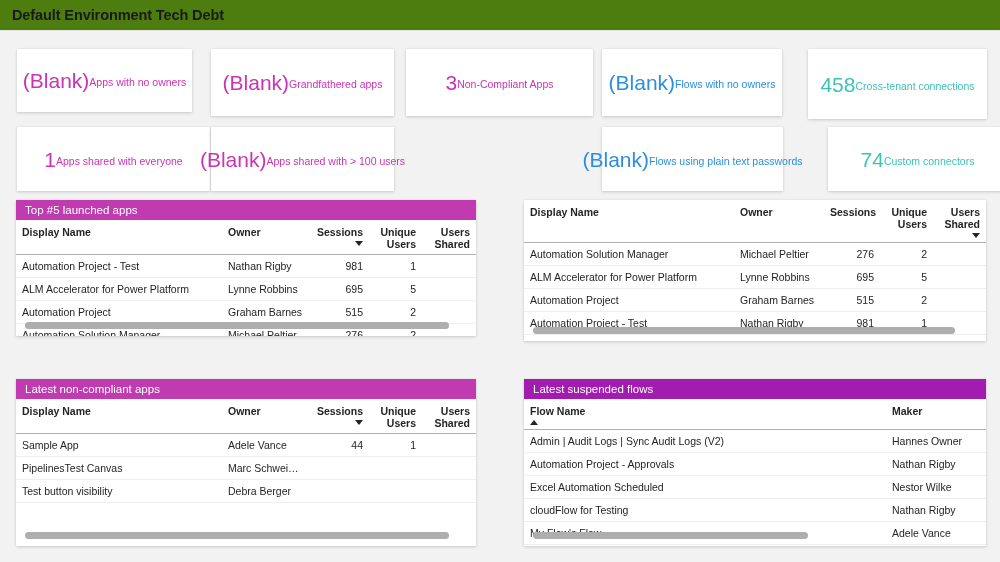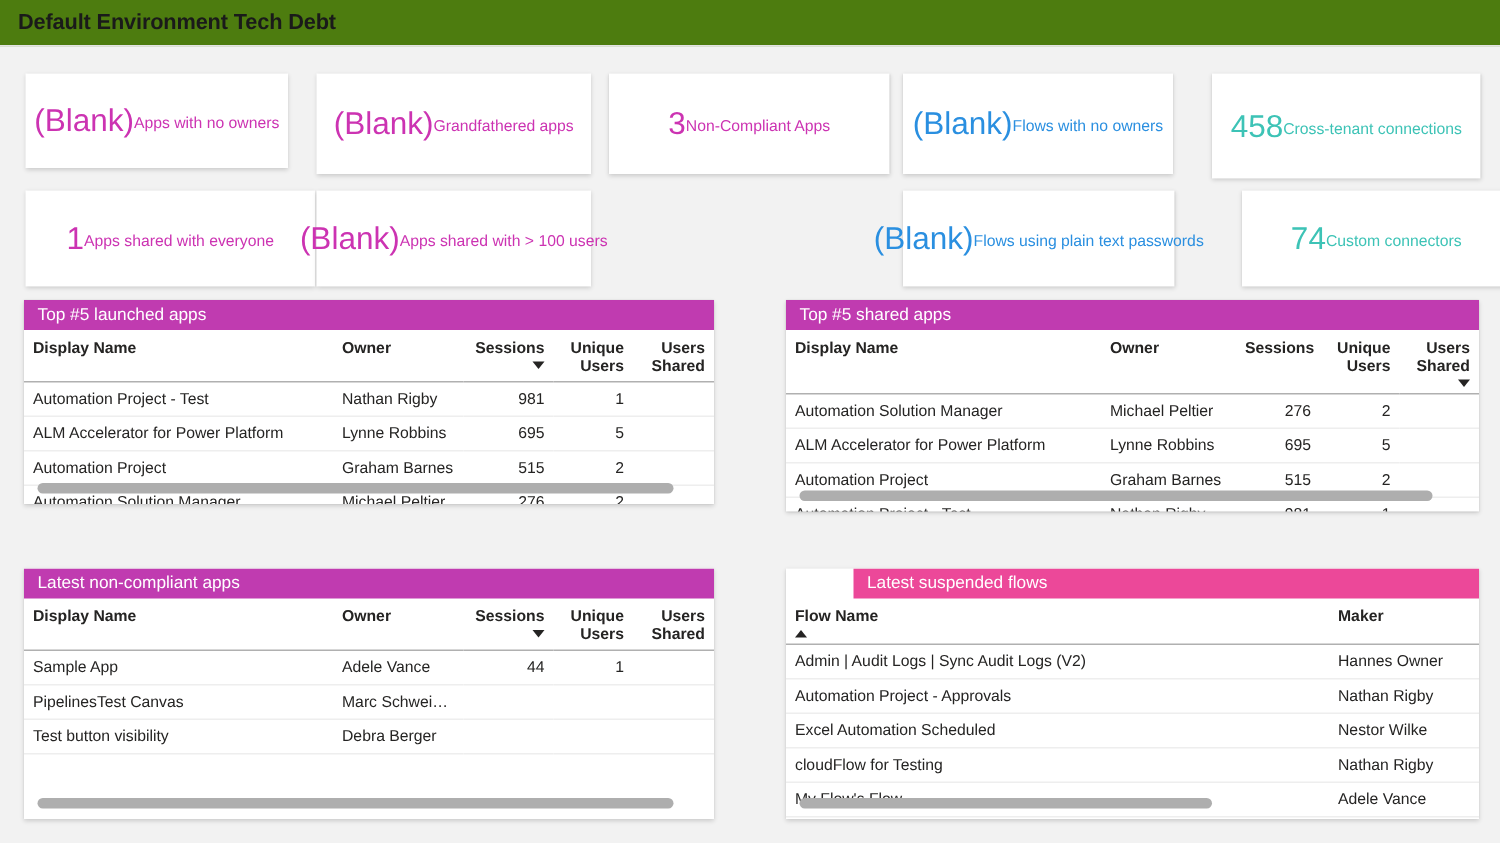--- a/index.html
+++ b/index.html
@@ -84,21 +84,21 @@
     line-height: 20px;
     padding: 0 0 6px 9px;
     color: #ffffff;
     font-size: 11.5px;
     font-weight: 400;
     box-sizing: border-box;
     white-space: nowrap;
     overflow: hidden;
   }
   .hdr-magenta { background: #c03bb0; }
-  .hdr-blue    { background: #ec4899; margin-left: 45px; }
+  .hdr-blue    { background: #a21caf; }
 
   .tbl {
     width: 100%;
     border-collapse: collapse;
     table-layout: fixed;
     font-size: 10.5px;
     color: #252423;
   }
   .tbl th {
     font-size: 10.5px;
@@ -265,21 +265,20 @@
         </tr>
 
       </tbody>
     </table>
     <div class="hscroll-track" style="width:442px;">
       <div class="hscroll-thumb" style="width:96%;"></div>
     </div>
   </div>
 
   <div class="panel" style="left:524px; top:169px; width:462px; height:141px;">
-    <div class="panel-header hdr-magenta">Top #5 shared apps</div>
     <table class="tbl">
       <colgroup>
         <col style="width:210px">
           <col style="width:90px">
           <col style="width:56px">
         <col style="width:53px">
           <col style="width:53px">
       </colgroup>
       <thead>
         <tr>

